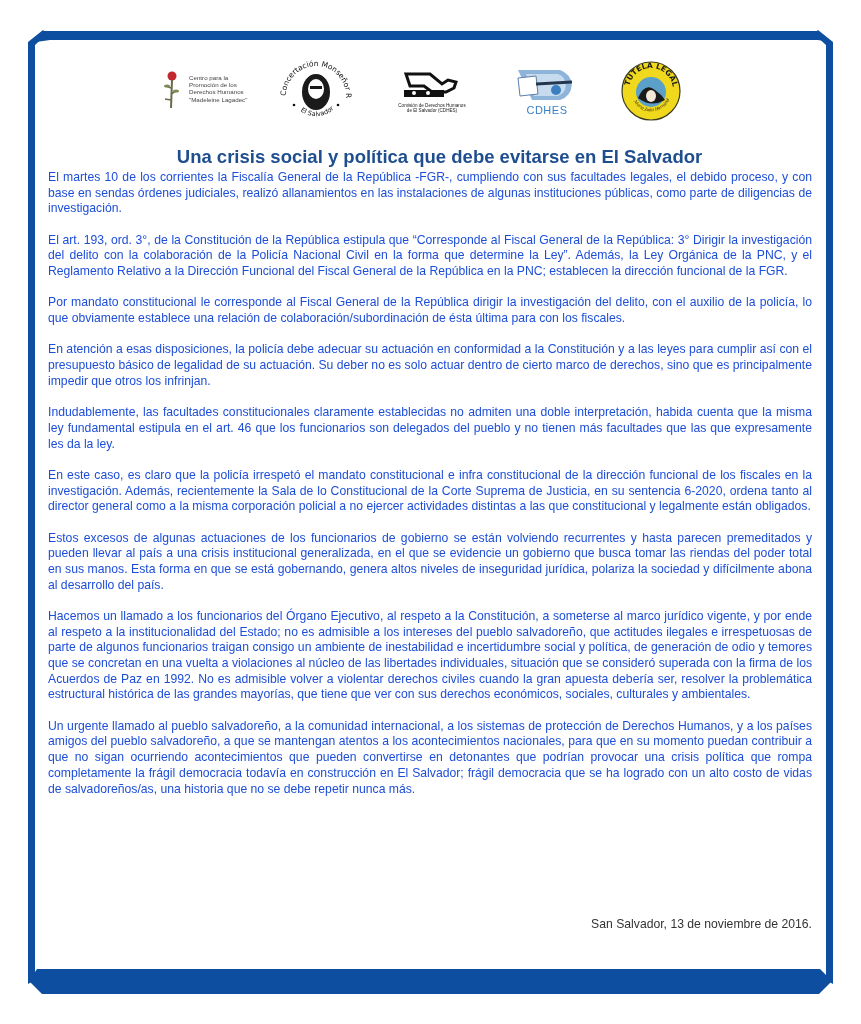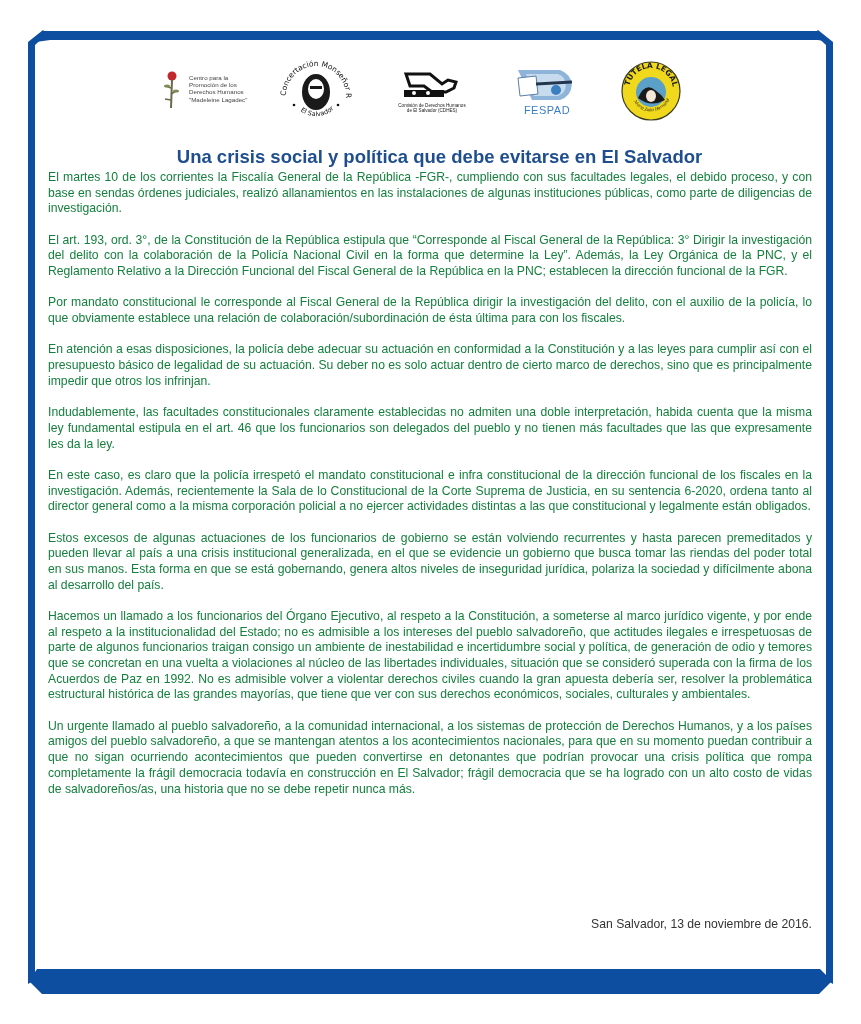--- a/index.html
+++ b/index.html
@@ -24,21 +24,21 @@
 
   
   .logo-fespad { left: 512px; top: 6px; width: 74px; height: 54px; }
   .logo-fespad .txt { position: absolute; left: 0; top: 40px; width: 70px; text-align: center; font-size: 11px; color: #3a7fc2; letter-spacing: 0.5px; }
 
   
   .logo-tutela { left: 619px; top: 2px; width: 64px; height: 62px; }
 
   .title { position: absolute; top: 137px; left: 0; width: 861px; text-align: center; font-size: 18.5px; font-weight: bold; color: #1f4e8f; margin: 9px; }
 
-  .body-text { position: absolute; left: 48px; top: 170px; width: 764px; font-size: 12.2px; line-height: 15.7px; color: #15803d; text-align: justify; }
+  .body-text { position: absolute; left: 48px; top: 170px; width: 764px; font-size: 12.2px; line-height: 15.7px; color: #1d4ed8; text-align: justify; }
   .body-text p { margin: 0 0 15.6px 0; }
 
   .signature { position: absolute; top: 917px; right: 49px; font-size: 12.2px; color: #333; }
 </style>
 </head>
 <body>
 
 <svg class="frame-svg" viewBox="0 0 861 1024">
 
   <polygon points="43,31 818,31 830,42 818,40 50,40 36,42" fill="#0e4ea0"></polygon>
@@ -98,21 +98,21 @@
   </div>
 
   <div class="logo logo-fespad">
     <svg width="70" height="40" viewBox="0 0 70 40">
       <path d="M6 6 L48 6 A18 16 0 0 1 48 36 L20 36 Z" fill="#8fb4d9"></path>
       <path d="M14 10 L46 10 A13 12 0 0 1 46 32 L22 32 Z" fill="#c7dbef"></path>
       <path d="M6 14 L24 12 L26 30 L8 32 Z" fill="#ffffff" stroke="#5a7fa8" stroke-width="1"></path>
       <path d="M24 20 L60 18" stroke="#24364d" stroke-width="3"></path>
       <circle cx="44" cy="26" r="5" fill="#3a7fc2"></circle>
     </svg>
-    <div class="txt">FESPAD</div>
+    <div class="txt">CDHES</div>
   </div>
 
   <div class="logo logo-tutela">
     <svg width="64" height="62" viewBox="0 0 64 62">
       <defs>
         <path id="tutArc" d="M10,30 A22,22 0 0,1 54,30"></path>
         <path id="tutArcB" d="M14,40 A20,20 0 0,0 50,40"></path>
       </defs>
       <circle cx="32" cy="31" r="29" fill="#f0d81c" stroke="#3b3b1c" stroke-width="1.2"></circle>
       <circle cx="32" cy="32" r="15" fill="#5aa0c8"></circle>

